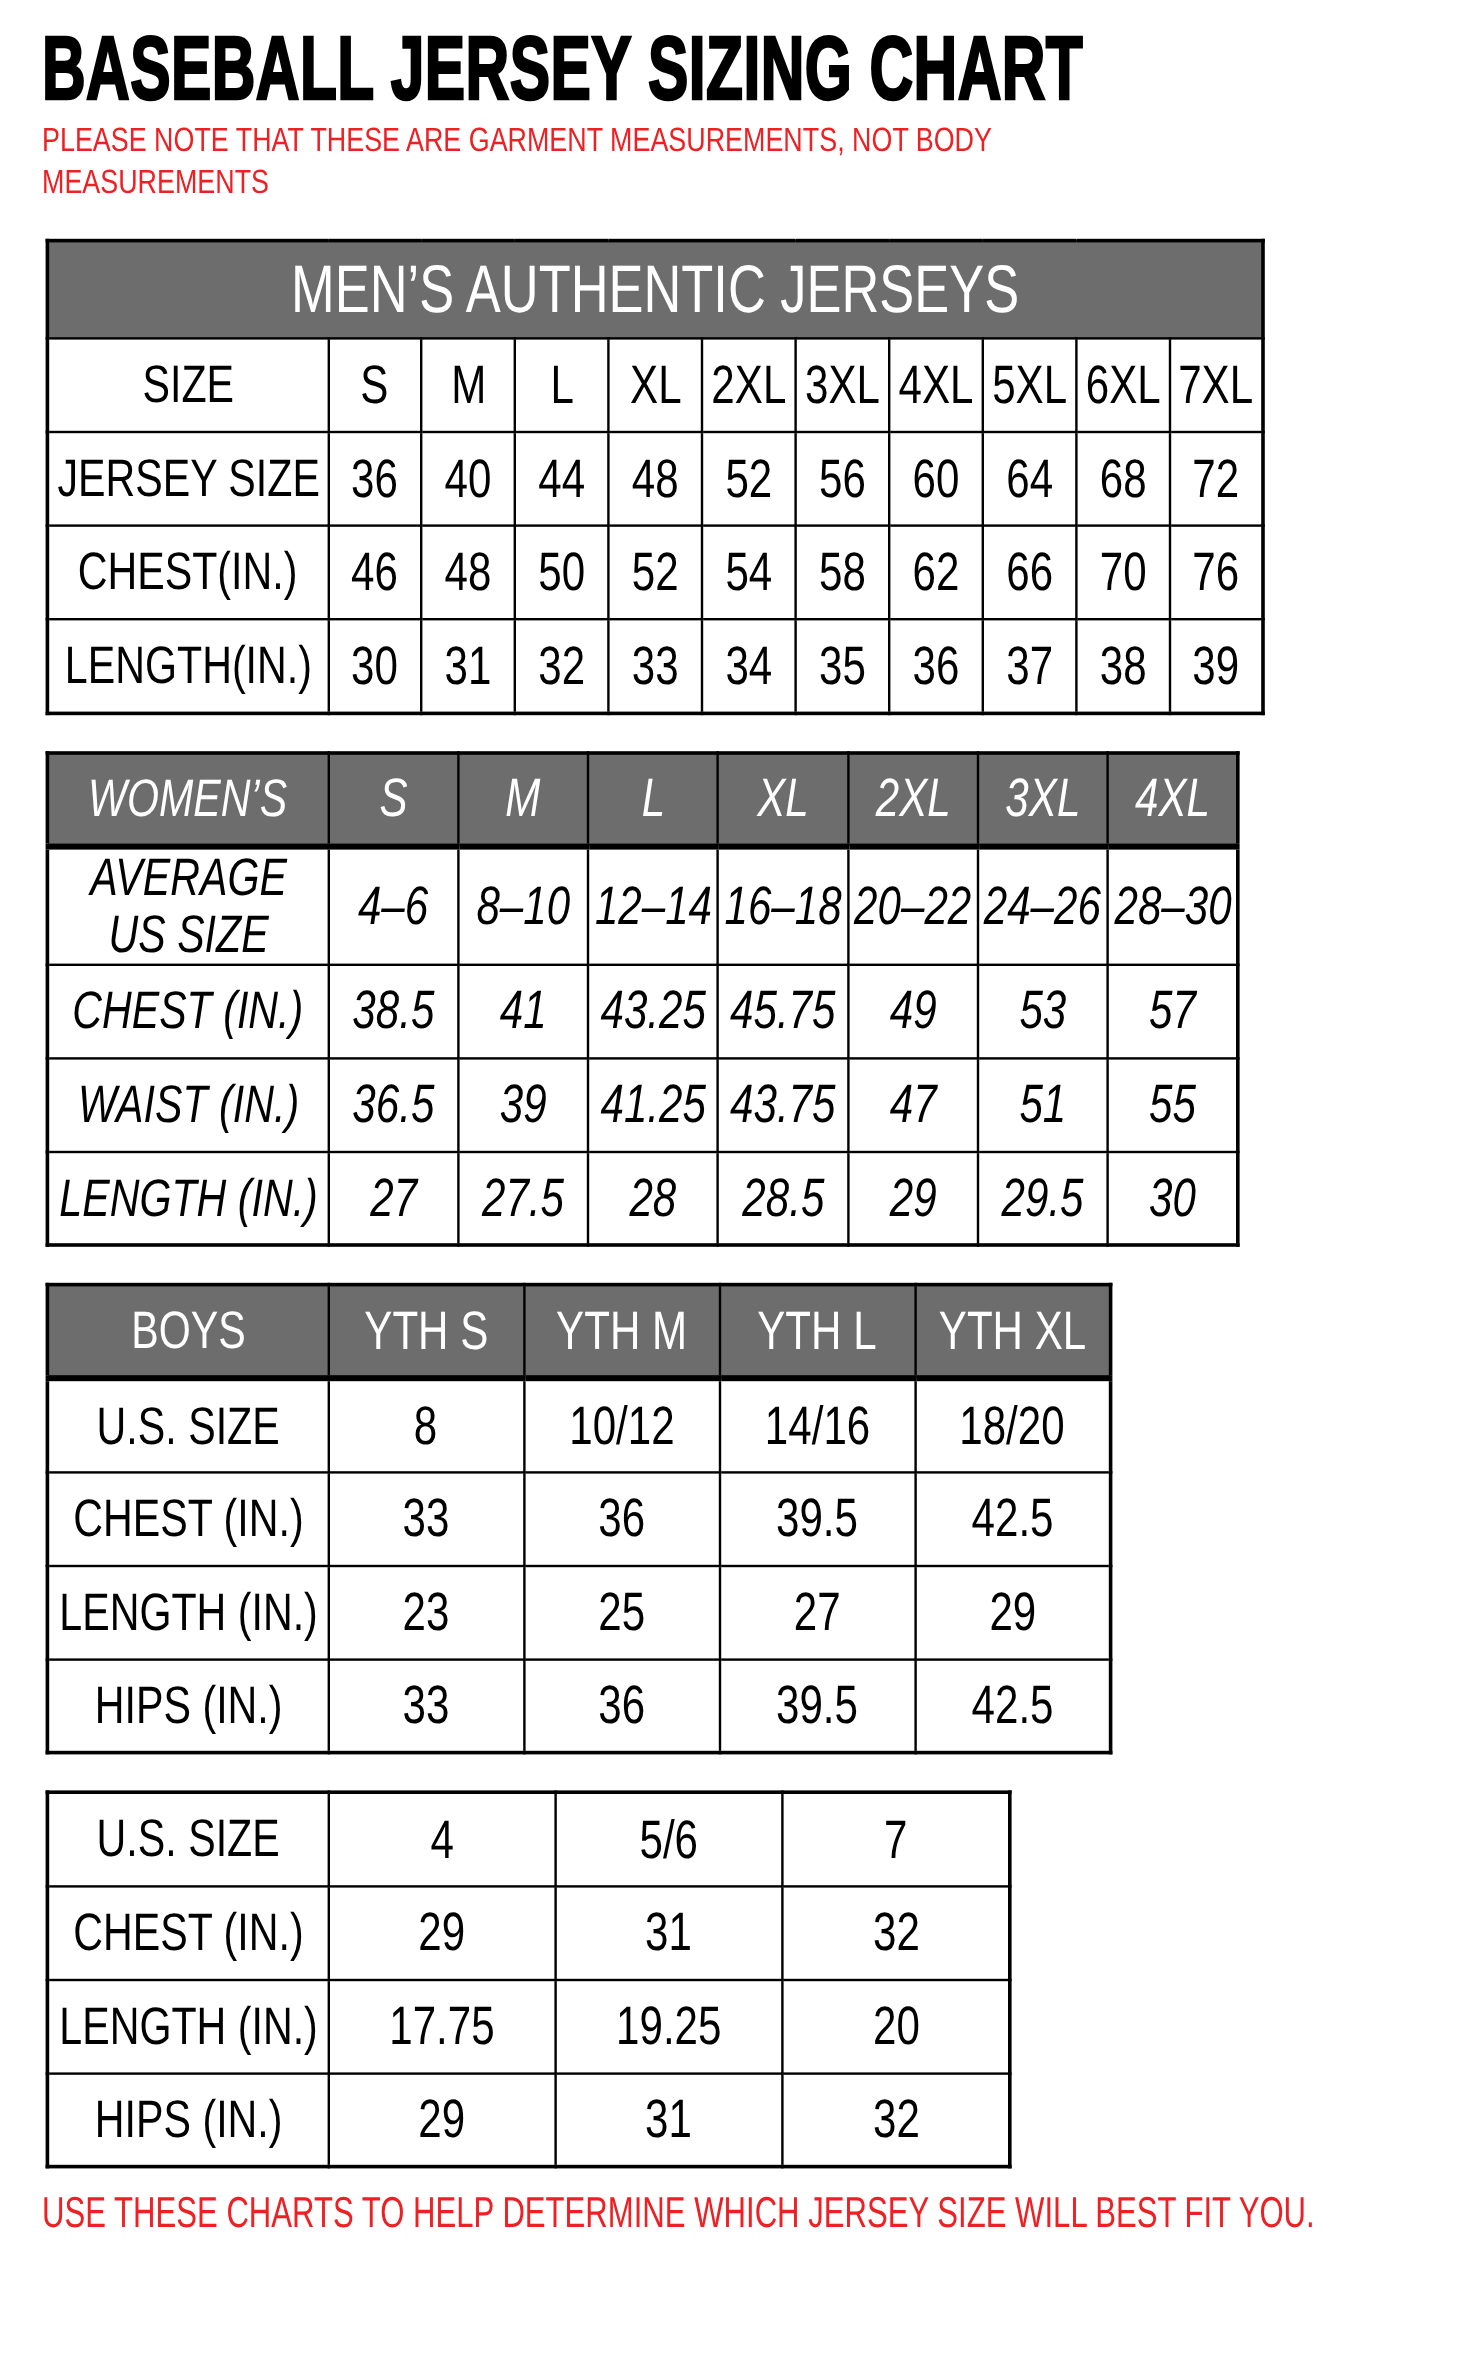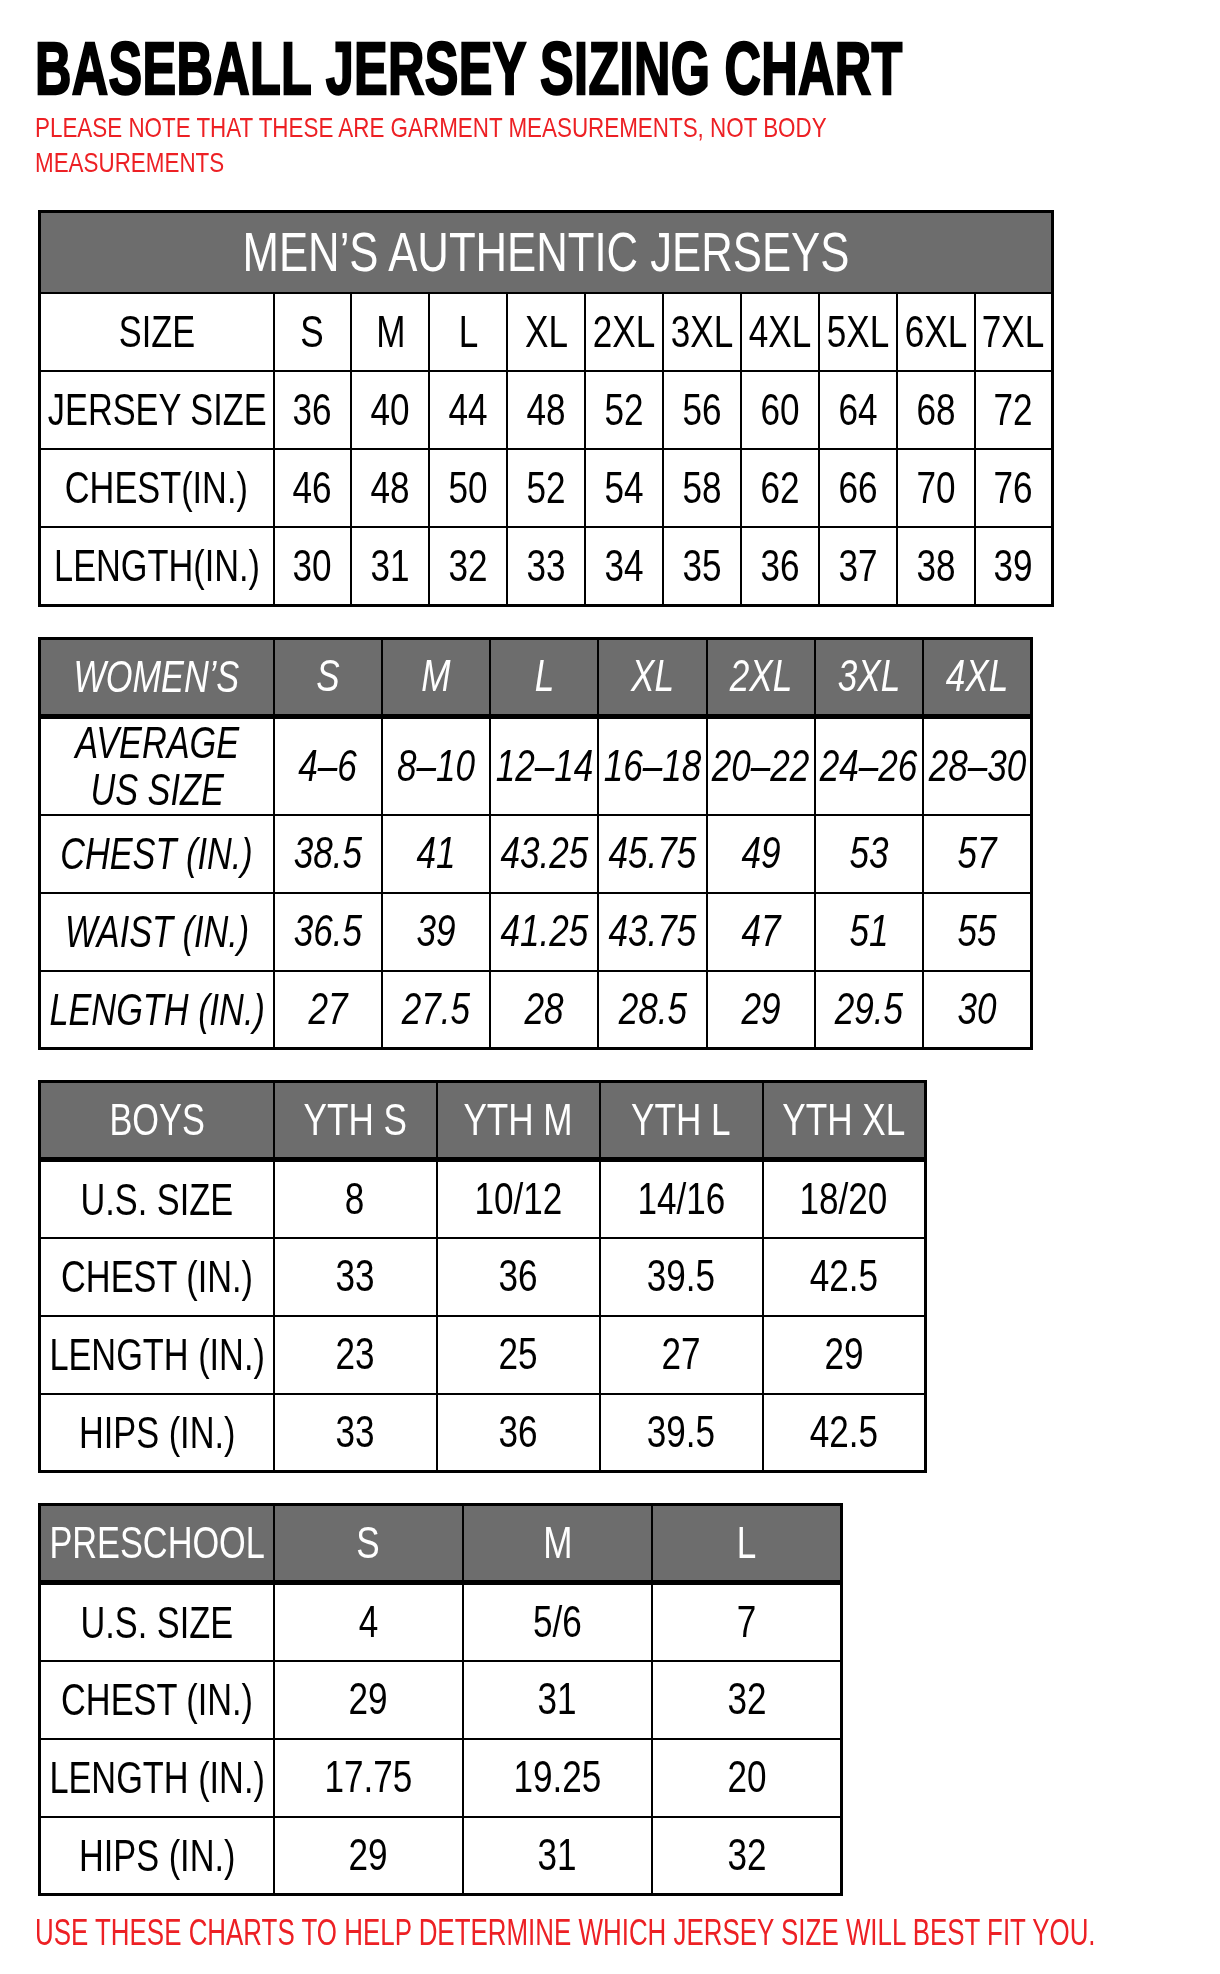--- a/index.html
+++ b/index.html
@@ -2,21 +2,21 @@
 <html style="--red: #ed2024; --gray: #6d6d6d;"><head>
 <meta charset="utf-8">
 <style>
   * { box-sizing: border-box; }
   html, body { margin: 0; padding: 0; }
   body {
     width: 1220px; height: 1974px; overflow: hidden;
     background: #ffffff; color: #000;
     font-family: "Liberation Sans", sans-serif;
   }
-  .page { padding: 22px 0 0 35px; margin-top: 11px; }
+  .page { padding: 22px 0 0 35px; }
 
   .title {
     margin: 0; font-size: 72px; line-height: 0.95; font-weight: bold;
     -webkit-text-stroke: 2.2px #000; letter-spacing: 0.5px;
     white-space: nowrap; transform: scale(0.70, 1.04); transform-origin: left top;
   }
   .note {
     color: var(--red); font-size: 28px; line-height: 1.22;
     width: 1110px; margin: 10px 0 0 0;
     transform: scaleX(0.80); transform-origin: left top;
@@ -681,42 +681,20 @@
     </table>
   <table class="t t-preschool">
       <colgroup>
         <col style="width: 234px;">
         <col>
         <col>
         <col>
       </colgroup>
       <tbody>
         <tr>
-          <td class="hcell gray lab">
-            <div class="cc">
-              <span class="ct">PRESCHOOL</span>
-            </div>
-          </td>
-          <td class="hcell gray val">
-            <div class="cc">
-              <span class="ct">S</span>
-            </div>
-          </td>
-          <td class="hcell gray val">
-            <div class="cc">
-              <span class="ct">M</span>
-            </div>
-          </td>
-          <td class="hcell gray val">
-            <div class="cc">
-              <span class="ct">L</span>
-            </div>
-          </td>
-        </tr>
-        <tr>
           <td class="lab">
             <div class="cc">
               <span class="ct">U.S. SIZE</span>
             </div>
           </td>
           <td class="val">
             <div class="cc">
               <span class="ct">4</span>
             </div>
           </td>

